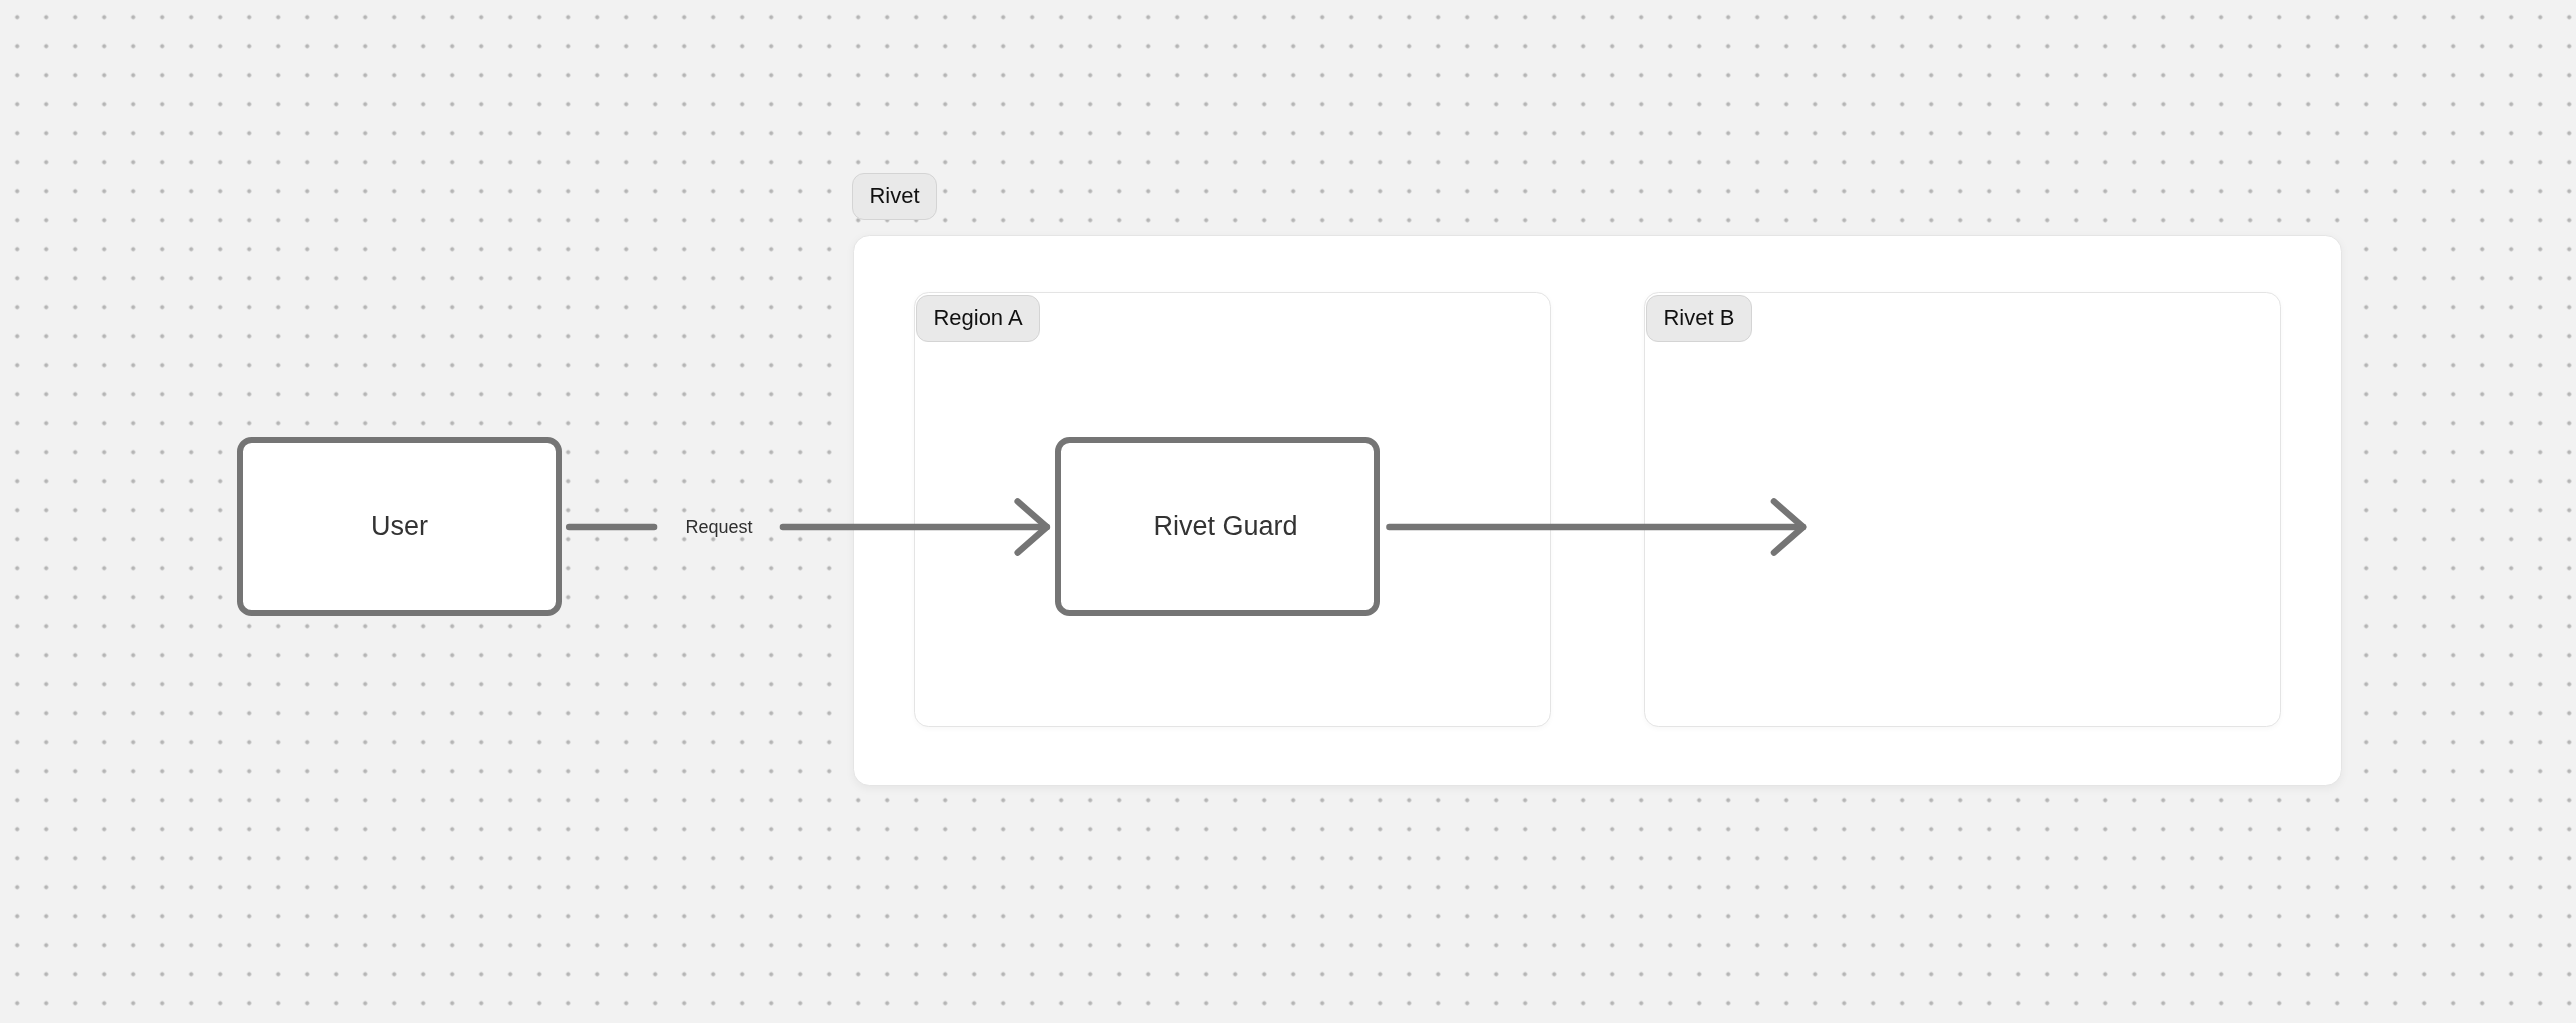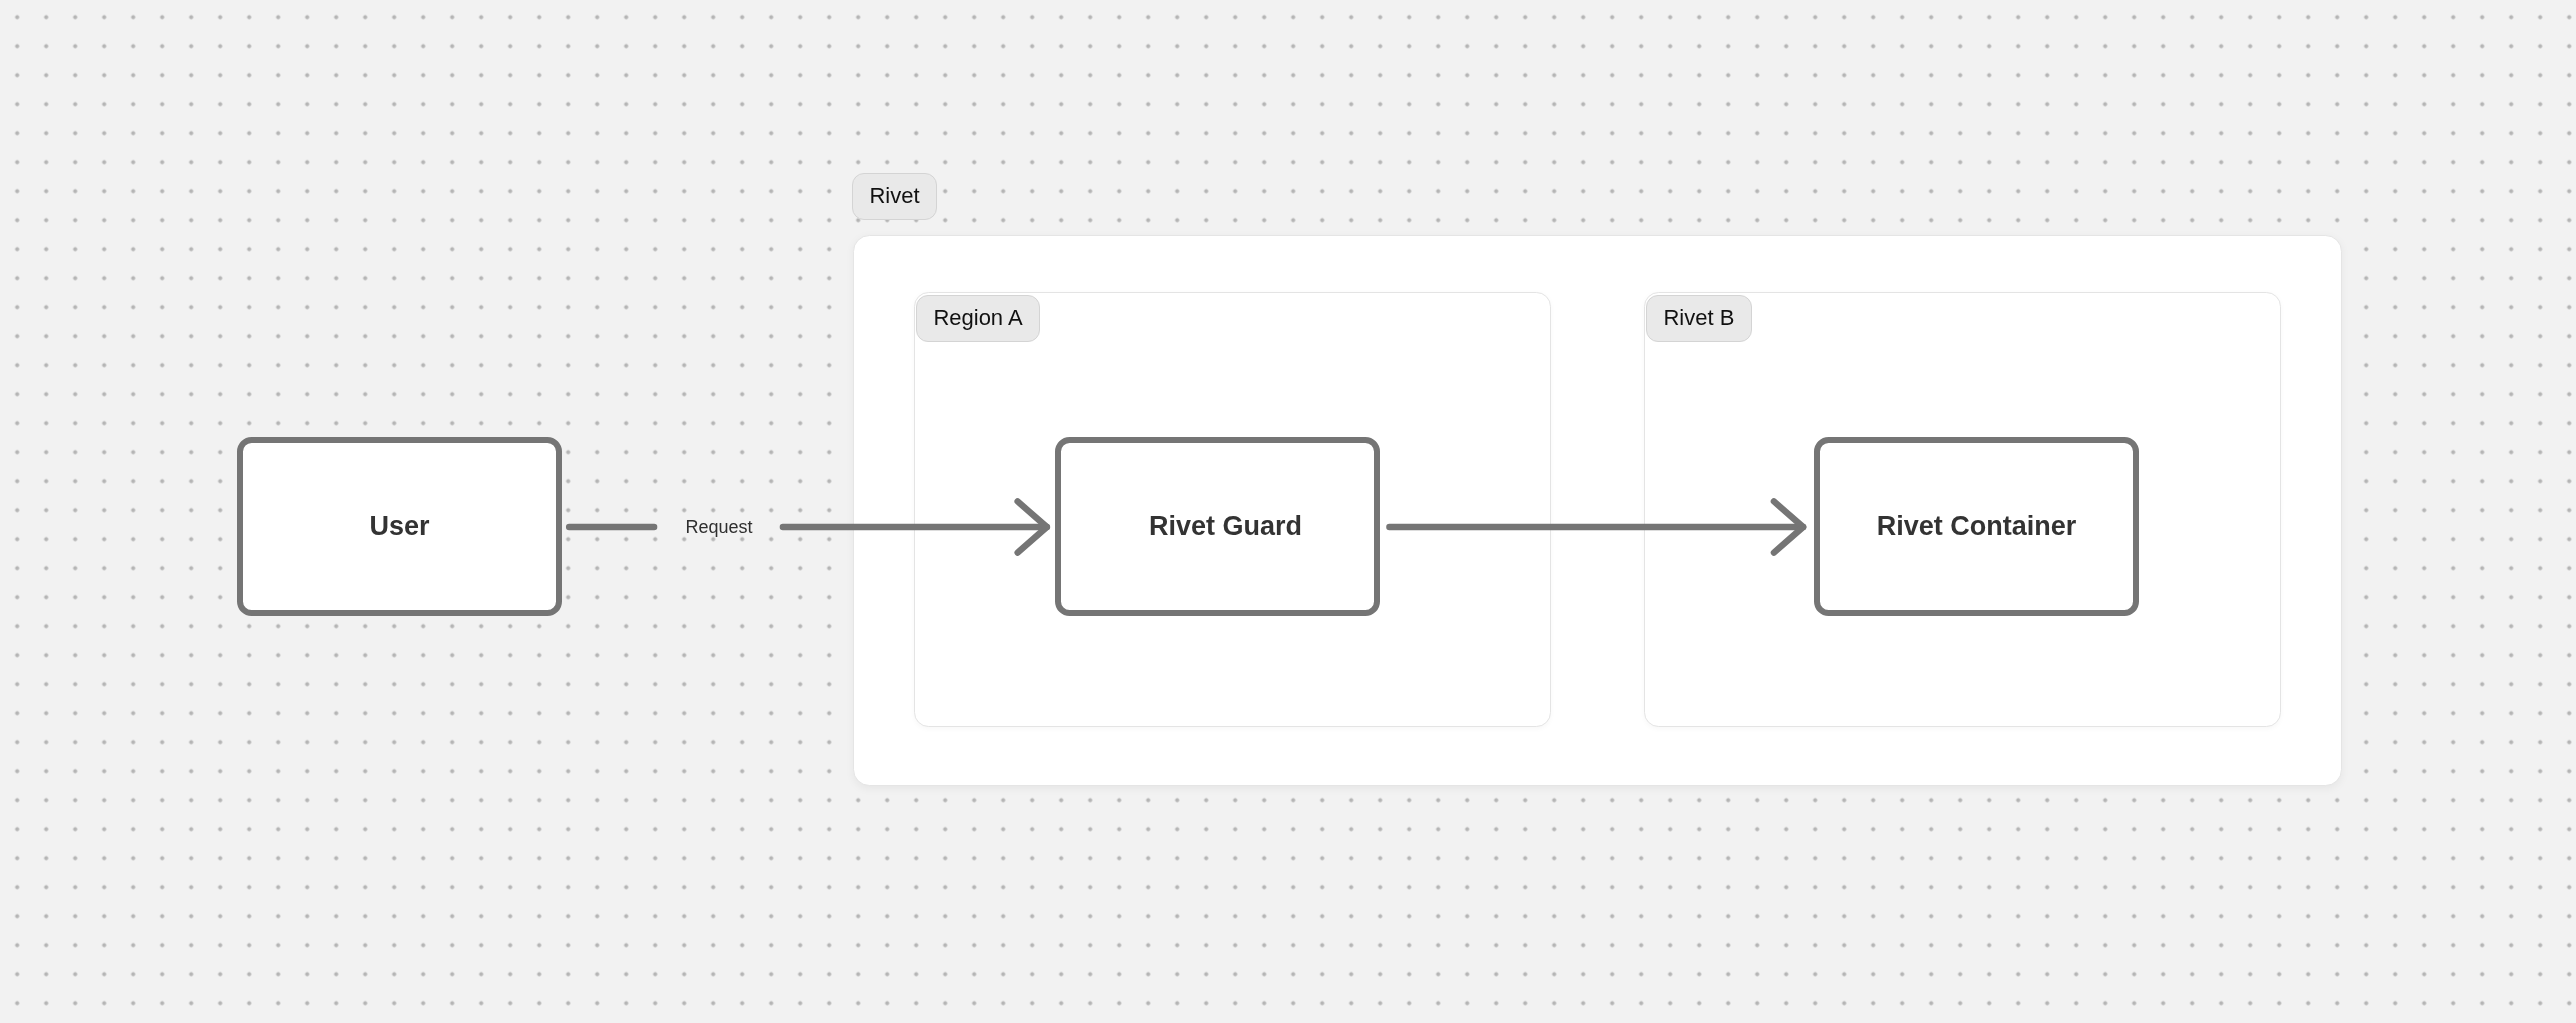--- a/index.html
+++ b/index.html
@@ -66,21 +66,20 @@
   .chip.region-b-chip{left:1646px;top:295px;}
   .node{
     position:absolute;
     top:437px;
     width:325px;height:179px;
     background:var(--node-bg);
     border:6.4px solid var(--node-border);
     border-radius:14.6px;
     display:flex;align-items:center;justify-content:center;
     z-index:6;
-    font-weight:bold;
   }
   .node .node-label{
     font-size:27px;
     color:var(--node-text);
     white-space:nowrap;
   }
   .node.user{left:237px;}
   .node.guard{left:1055px;padding-left:16px;}
   .node.container-node{left:1814px;}
   .edges{
@@ -139,18 +138,15 @@
   <div class="edge-label">Request</div>
 
   <div class="node user">
     <span class="node-label">User</span>
   </div>
 
   <div class="node guard">
     <span class="node-label">Rivet Guard</span>
   </div>
 
-  <div class="node container-node">
-    <span class="node-label">Rivet Container</span>
-  </div>
 
 </div>
 
 
 </body></html>

